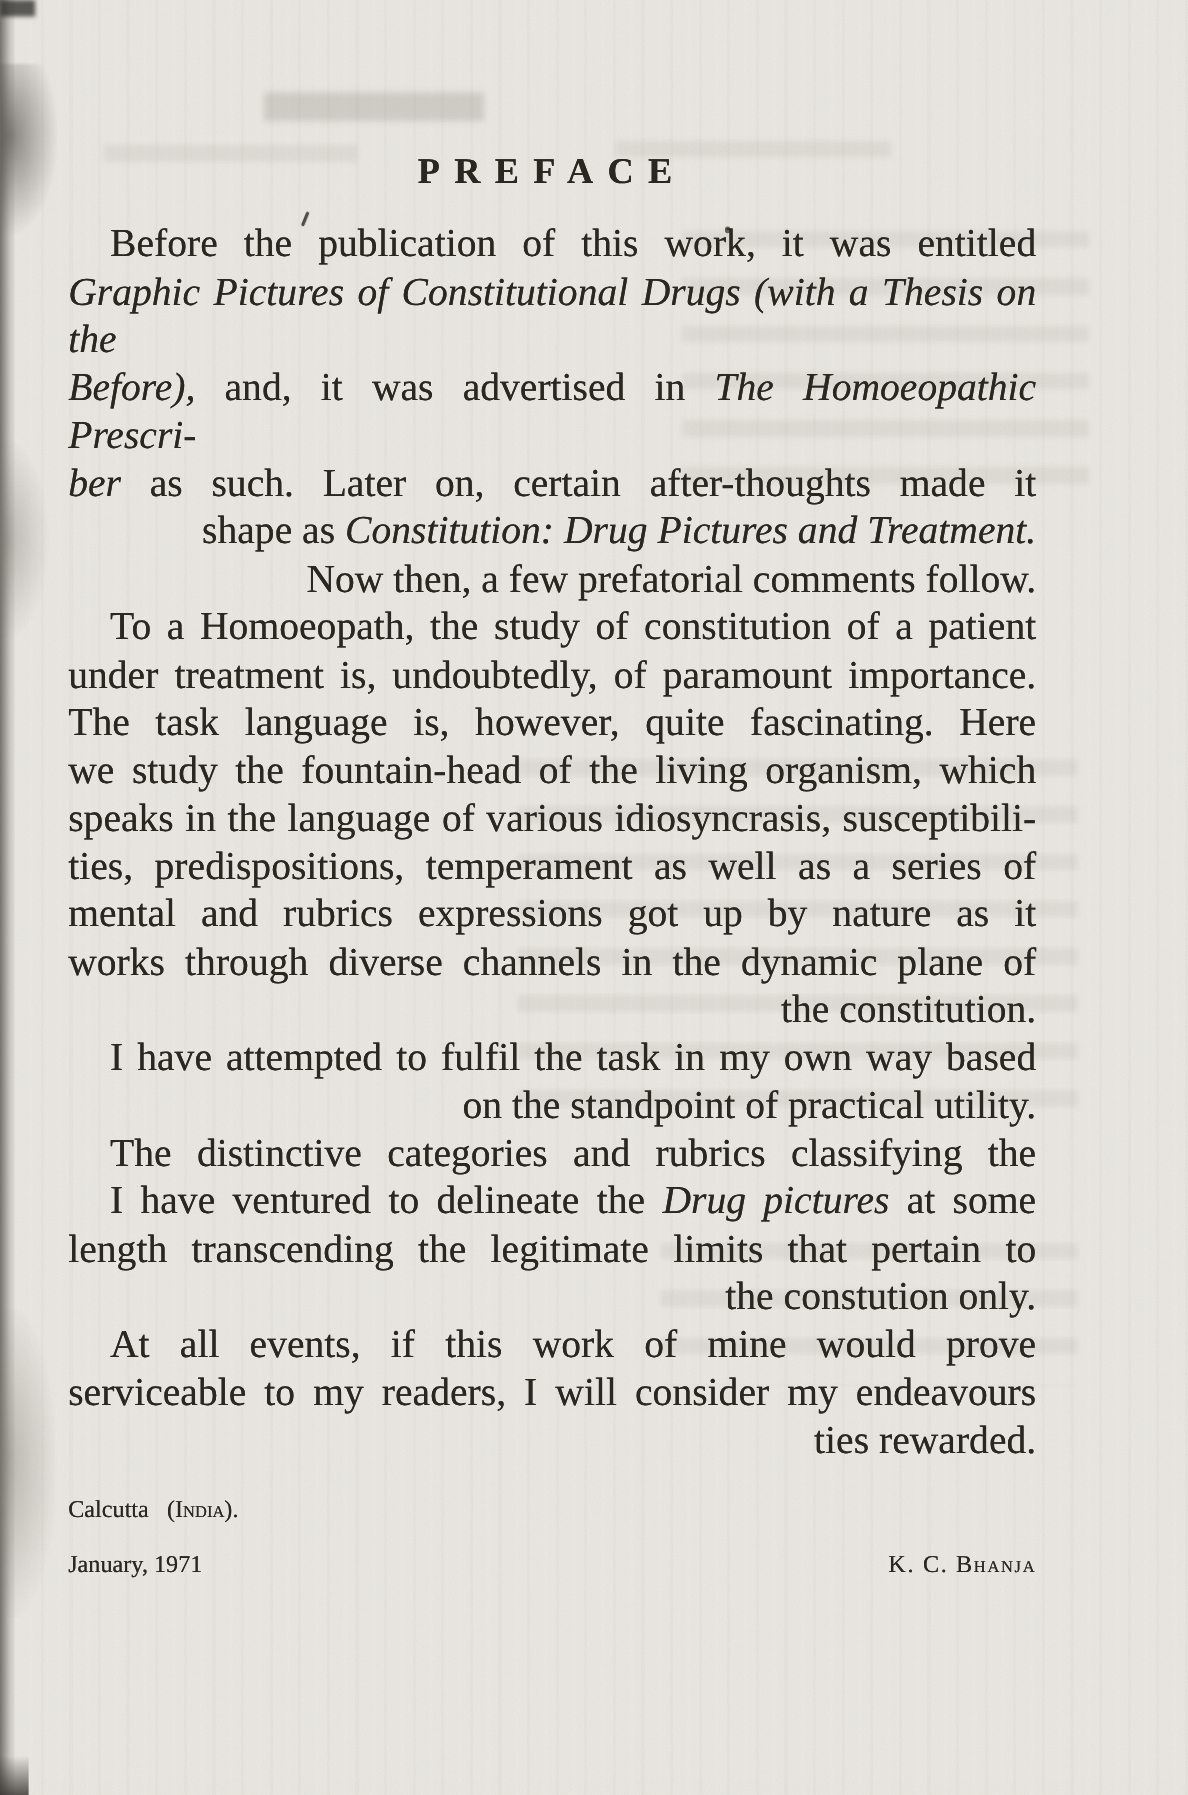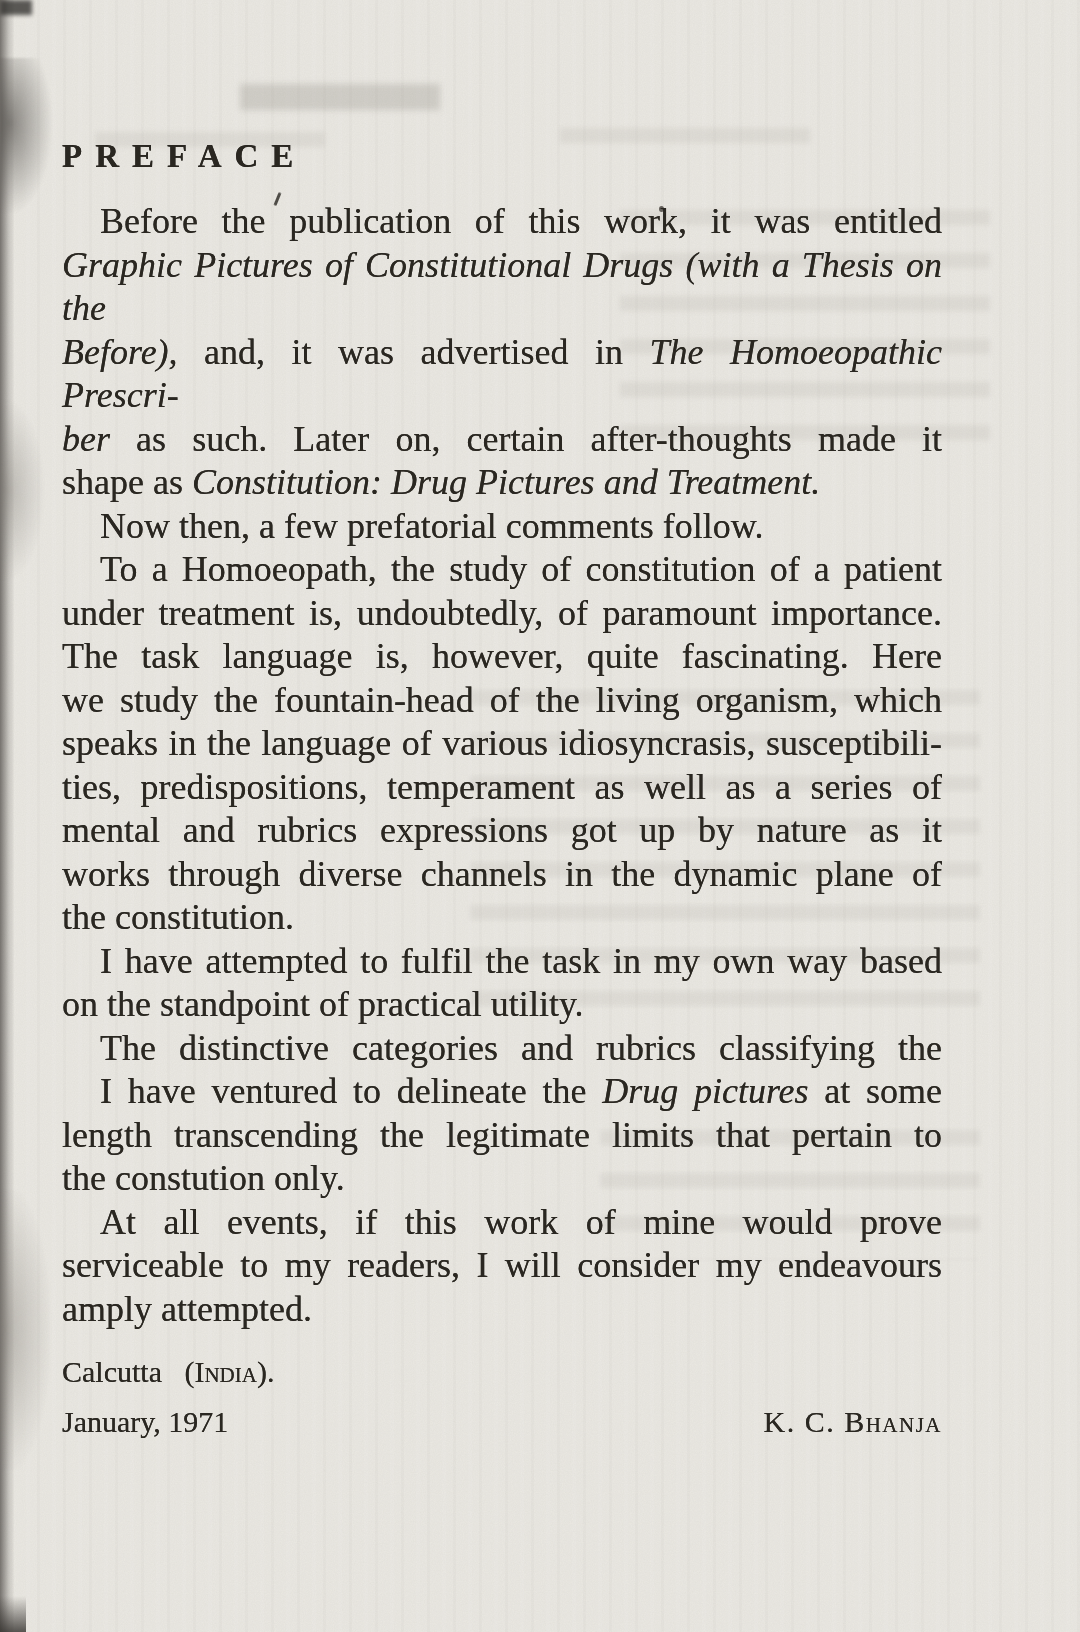--- a/index.html
+++ b/index.html
@@ -37,38 +37,38 @@
   .ghost-title{position:absolute;left:240px;top:84px;width:200px;height:26px;
     background:rgba(118,113,105,.22);filter:blur(3px);}
   .ghost-row-a{left:95px;top:132px;width:230px;height:24px;}
   .ghost-row-b{left:560px;top:128px;width:250px;height:26px;}
   .ghost-blk-1{left:620px;top:210px;width:370px;height:250px;}
   .ghost-blk-2{left:470px;top:690px;width:510px;height:330px;opacity:.45;}
   .ghost-blk-3{left:600px;top:1130px;width:380px;height:130px;opacity:.45;}
   
   .title{
     position:absolute;left:62px;top:136px;width:880px;
-    font-size:33px;font-weight:bold;
+    text-align:center;font-size:33px;font-weight:bold;
     letter-spacing:13px;line-height:40px;
     text-shadow:0 0 .6px rgba(25,23,20,.9);
   }
   .body{
     position:absolute;left:62px;top:200px;width:880px;
     font-size:36px;line-height:43.5px;
     text-shadow:0 0 .5px rgba(30,28,24,.85);
   }
   .para{margin:0;}
-  .line{white-space:normal;}
+  .line{white-space:normal;text-align:right;}
   .line.just{text-align:justify;text-align-last:justify;}
   .line.indent{text-indent:38px;}
   .it{font-style:italic;}
   .sc{font-variant:small-caps;}
   .signoff{
     position:absolute;left:62px;top:1350px;width:880px;
-    font-size:30px;line-height:43.5px;
+    font-size:22px;line-height:43.5px;
     text-shadow:0 0 .5px rgba(30,28,24,.85);
     font-family:Liberation Serif, serif;
   }
   .place-line{white-space:pre-wrap;}
   .sig-row{display:flex;justify-content:space-between;align-items:center;margin-top:6px;}
   .author{letter-spacing:1.5px;}
   .blemish-tick{
     position:absolute;left:276px;top:192px;width:3px;height:14px;
     background:rgba(40,37,32,.8);transform:rotate(22deg);border-radius:2px;filter:blur(.4px);
   }
@@ -139,21 +139,21 @@
         <div class="line just indent"><span>The distinctive categories and rubrics classifying the</span></div>
       </div>
       <div class="para">
         <div class="line just indent"><span>I have ventured to  delineate the </span><span class="it">Drug pictures</span><span> at some</span></div>
         <div class="line just"><span>length transcending the legitimate limits that pertain to</span></div>
         <div class="line"><span>the constution only.</span></div>
       </div>
       <div class="para">
         <div class="line just indent"><span>At all  events,  if this work of  mine would  prove</span></div>
         <div class="line just"><span>serviceable to my readers, I will consider my endeavours</span></div>
-        <div class="line"><span>amply attempted.</span></div>
+        <div class="line"><span>ties rewarded.</span></div>
       </div>
     </div>
 
   <div class="signoff">
     <div class="place-line"><span>Calcutta   (</span><span class="sc">India</span><span>).</span></div>
     <div class="sig-row">
       <div>January, 1971</div>
       <div class="sc author">K. C. Bhanja</div>
     </div>
   </div>

